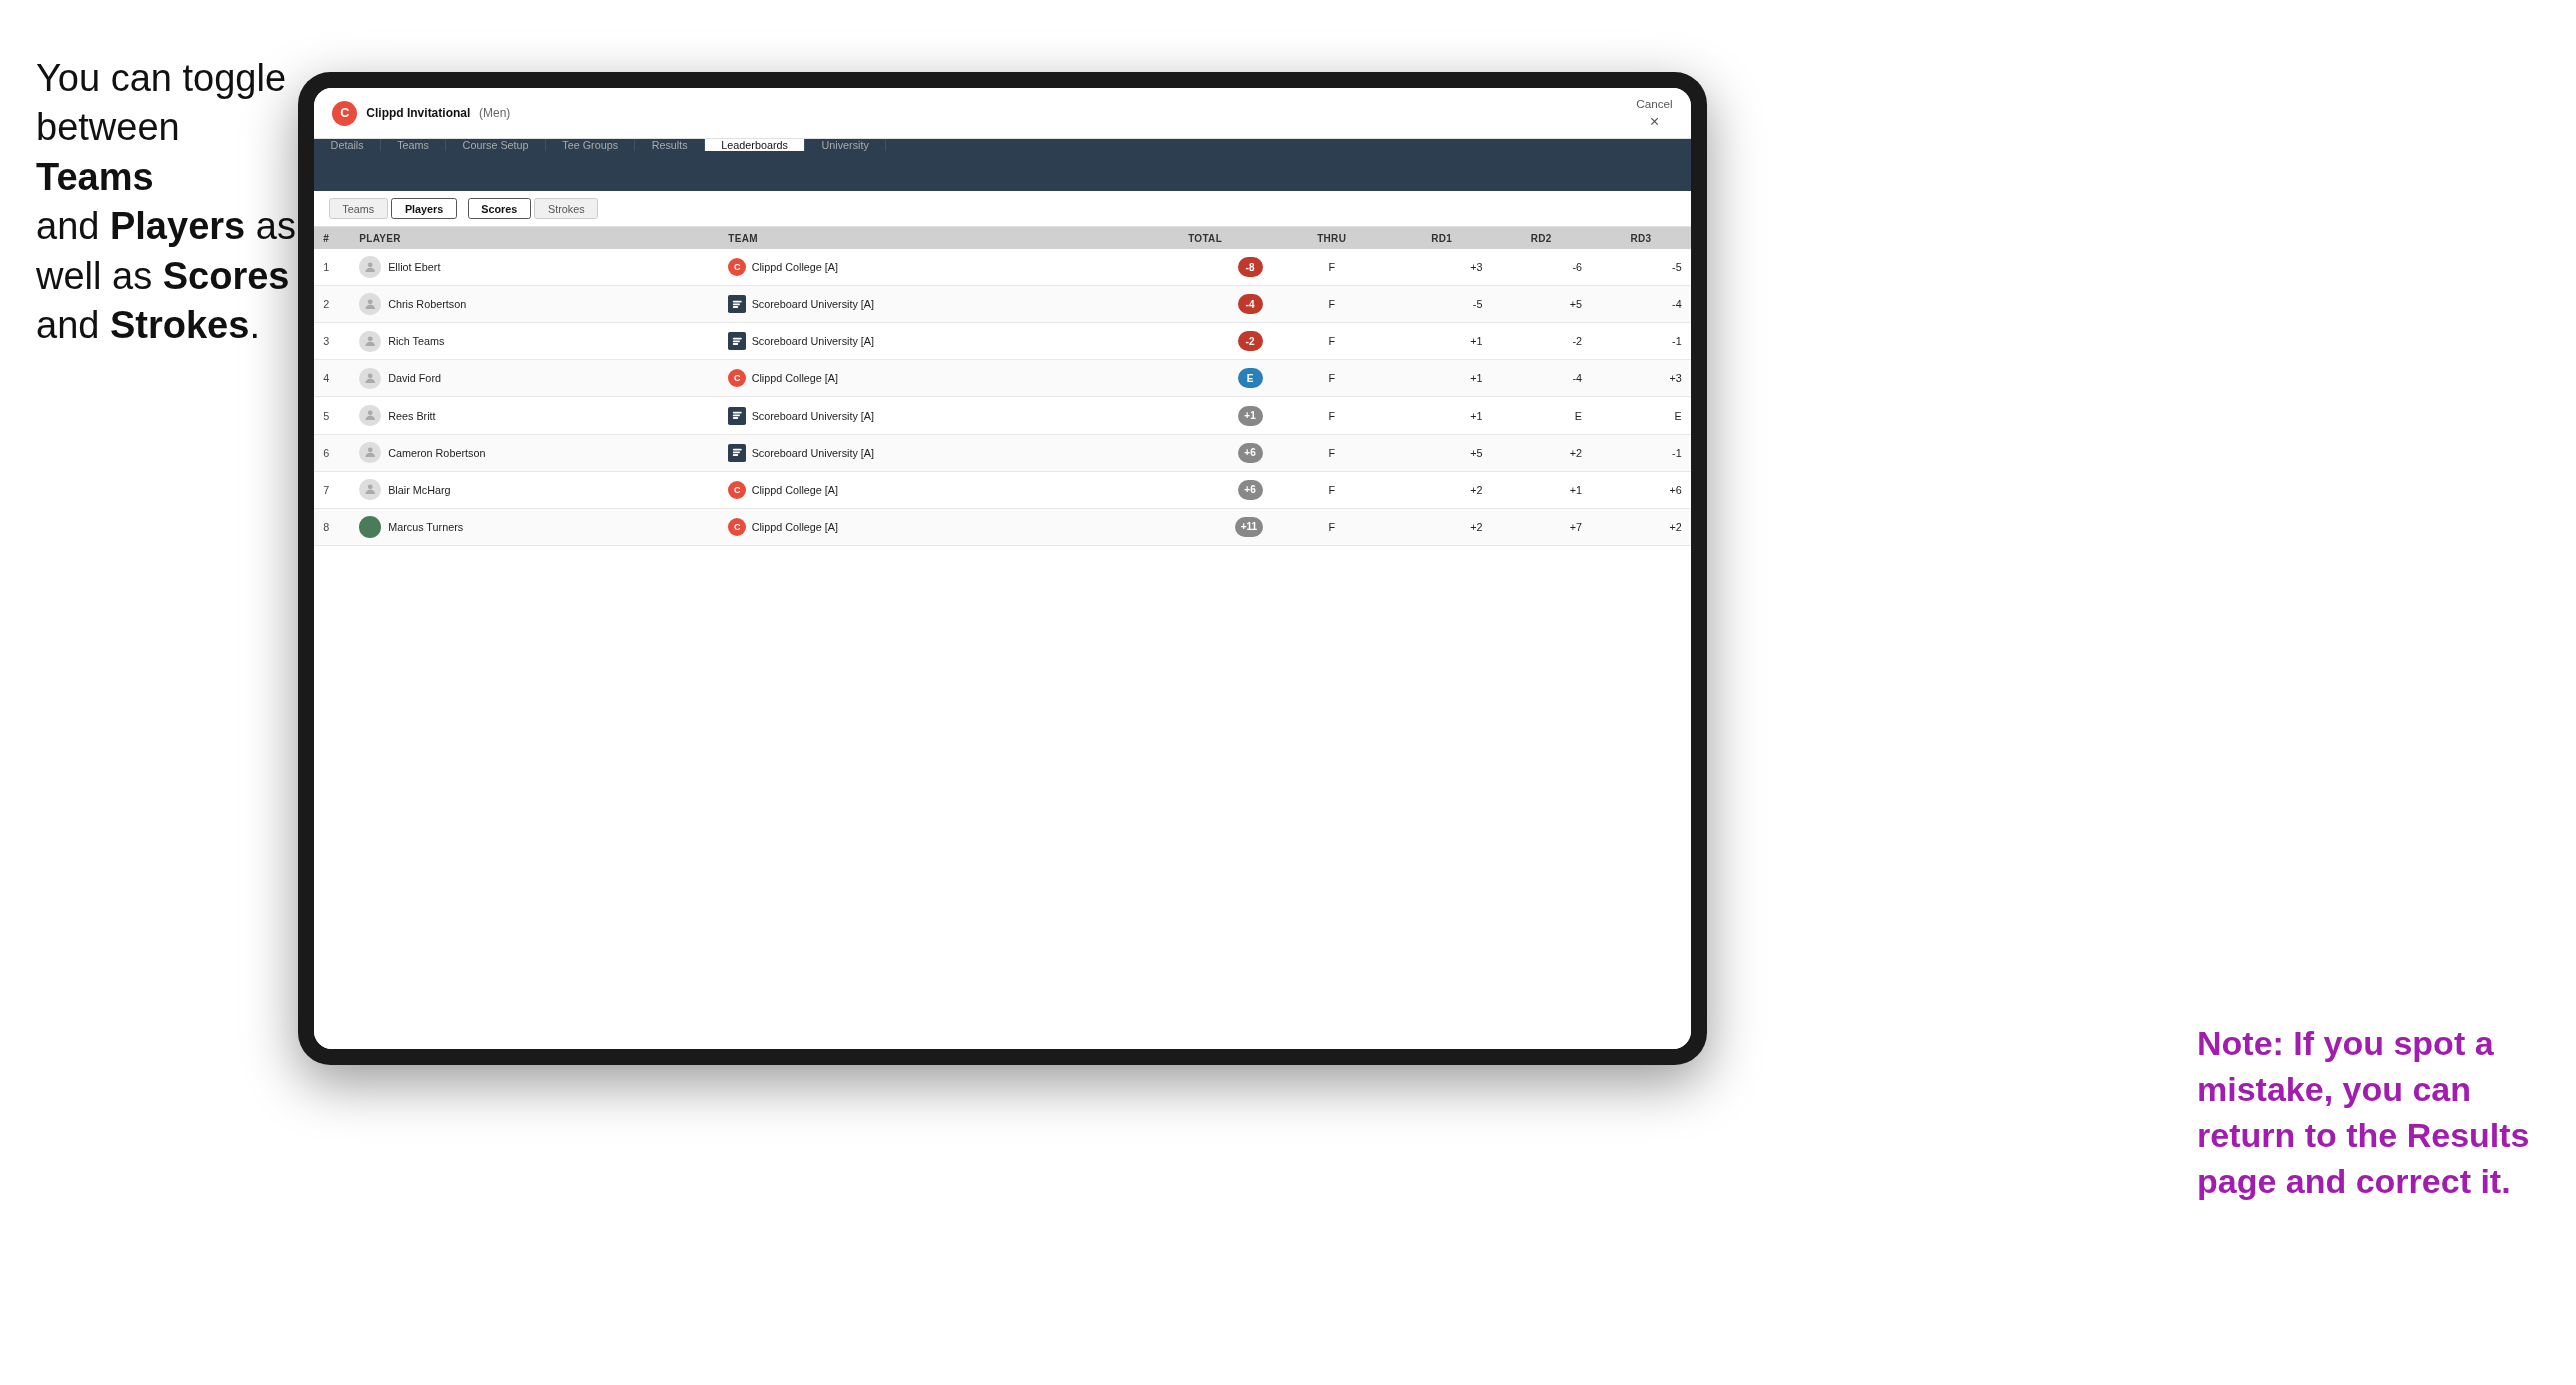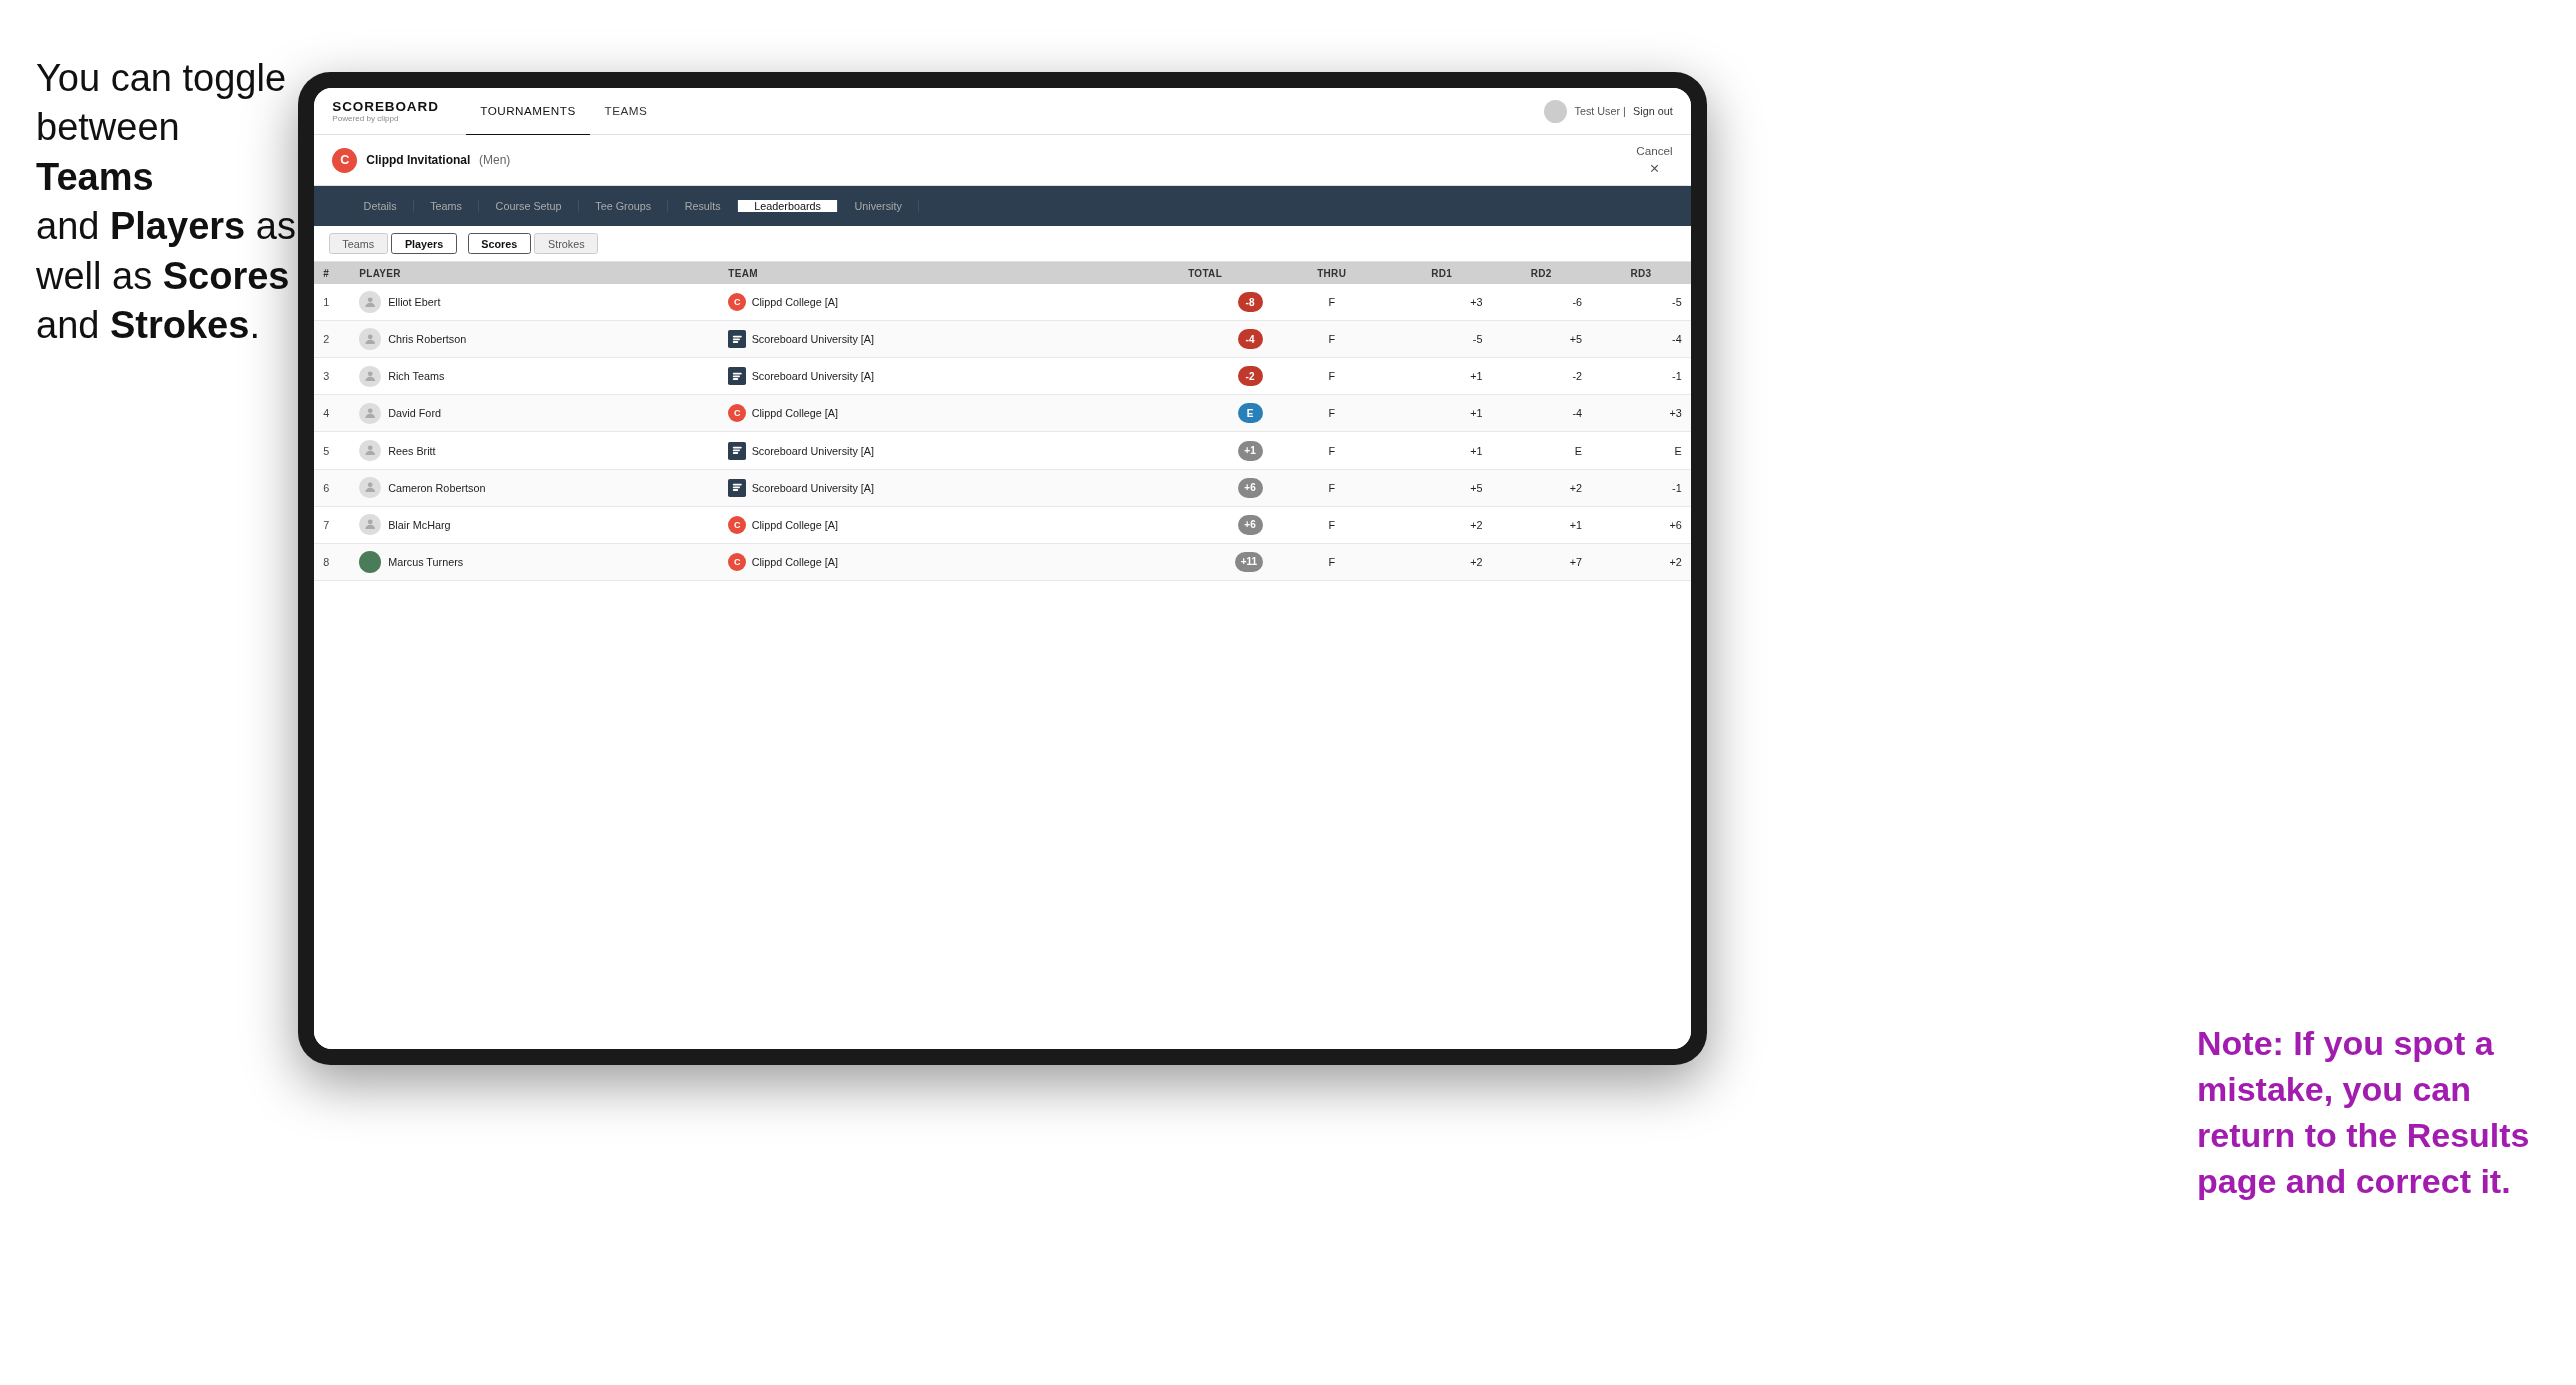--- a/index.html
+++ b/index.html
@@ -158,25 +158,24 @@
       cursor: pointer;
       display: flex;
       align-items: center;
       gap: 3.6px;
       flex-direction: column;
     }
 
     
     .sub-nav {
       background: #2c3e50;
-      height: 40px;
-      display: flex;
-      align-items: center;
+      height: 52px;
+      display: flex;
+      align-items: flex-start;
       flex-shrink: 0;
-      padding-left: 33px;
     }
     .sub-nav-tab {
       padding: 0 16.3px;
       display: flex;
       align-items: center;
       font-size: 10.8px;
       color: #aaa;
       cursor: pointer;
       border-right: 0.9px solid #3d5166;
     }
@@ -335,35 +334,20 @@
     <marker id="arrowhead" markerWidth="10" markerHeight="7" refX="10" refY="3.5" orient="auto">
       <polygon points="0 0, 10 3.5, 0 7" fill="#e91e8c"></polygon>
     </marker>
   </defs>
   <path d="M 20 20 Q 80 10 180 55" stroke="#e91e8c" stroke-width="5" fill="none" marker-end="url(#arrowhead)"></path>
 </svg>
 
 <div class="tablet-frame">
   <div class="tablet-screen">
 
-    <div class="top-nav">
-      <div class="logo-area">
-        <span class="logo-title">SCOREBOARD</span>
-        <span class="logo-subtitle">Powered by clippd</span>
-      </div>
-      <div class="nav-links">
-        <div class="nav-link active">TOURNAMENTS</div>
-        <div class="nav-link">TEAMS</div>
-      </div>
-      <div class="nav-right">
-        <div class="user-avatar-small"></div>
-        <span>Test User |</span>
-        <span style="cursor:pointer;color:#333;">Sign out</span>
-      </div>
-    </div>
 
     <div class="tournament-header">
       <div class="tournament-title-area">
         <div class="c-logo">C</div>
         <span class="tournament-name">
           <span>Clippd Invitational</span>
           <span style="font-weight:400;color:#666;margin-left:5.4px;">(Men)</span>
         </span>
       </div>
       <div class="cancel-btn">

